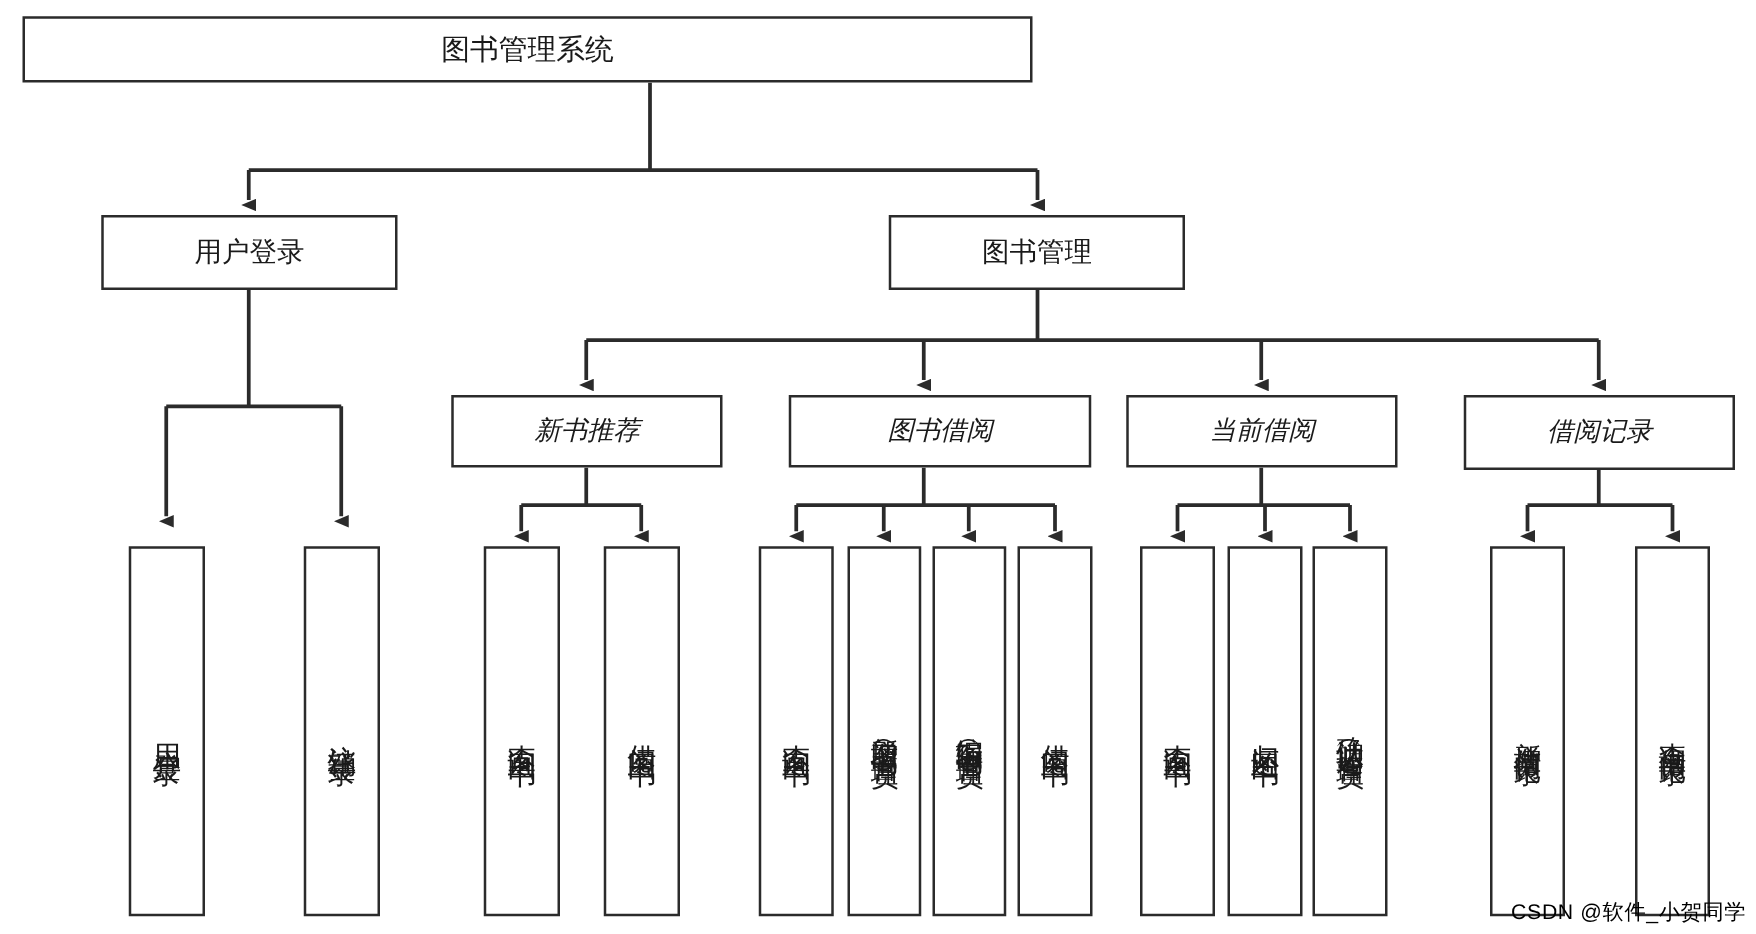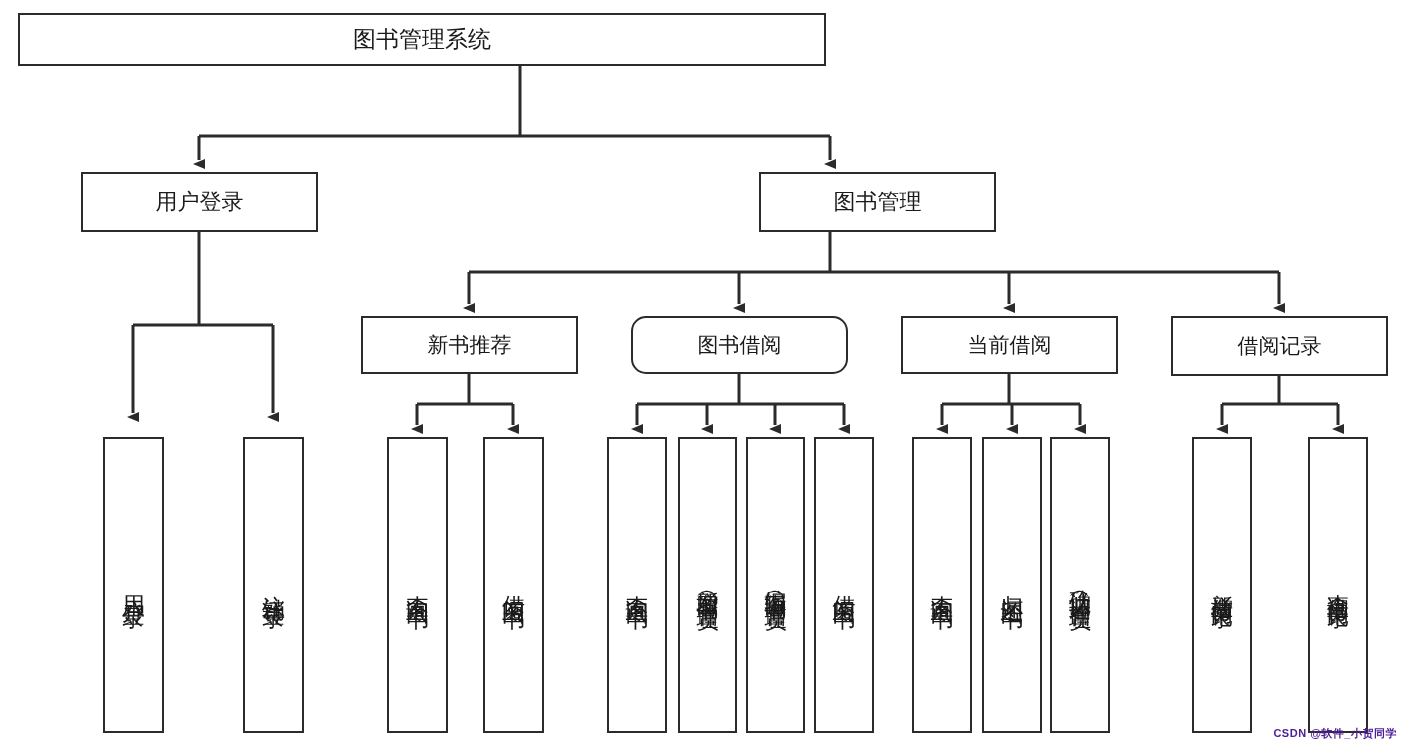--- a/index.html
+++ b/index.html
@@ -19,21 +19,21 @@
     background:#ffffff;
     border:2px solid #2b2b2b;
     display:flex;
     align-items:center;
     justify-content:center;
     color:#1a1a1a;
     line-height:1.15;
   }
   .node.root{font-size:23px;}
   .node.lvl1{font-size:22px;}
-  .node.lvl2{font-size:21px;}
+  .node.lvl2{font-size:21px;font-style:italic;}
 
   .leaf{
     position:absolute;
     box-sizing:border-box;
     background:#ffffff;
     border:2px solid #2b2b2b;
     display:flex;
     align-items:center;
     justify-content:center;
     color:#1a1a1a;
@@ -46,25 +46,24 @@
     line-height:1;
     white-space:nowrap;
     color:#1a1a1a;
   }
   .leaf.long .vtext{letter-spacing:3px;font-size:22px;}
 
   .watermark{
     position:absolute;
     right:8px;
     bottom:6px;
-    font-size:11px;
-    color:#4c1d95;
+    font-size:17px;
+    color:#000000;
     letter-spacing:0.5px;
     white-space:nowrap;
-    font-weight:bold;
   }
 </style>
 </head>
 <body>
 
 <div id="canvas">
 
   <svg class="edges" viewBox="0 0 1405 747" xmlns="http://www.w3.org/2000/svg">
     <defs>
       <marker id="arrow" markerWidth="10" markerHeight="12" refX="1" refY="6" orient="auto" markerUnits="userSpaceOnUse">
@@ -115,28 +114,28 @@
     </g>
   </svg>
 
   <div class="node root" style="left:18px;top:13px;width:808px;height:53px;">
     <span>图书管理系统</span>
   </div>
 
   <div class="node lvl1" style="left:81px;top:172px;width:237px;height:60px;">
     <span>用户登录</span>
   </div>
-  <div class="node lvl1" style="left:711px;top:172px;width:237px;height:60px;margin-left:48px;">
+  <div class="node lvl1" style="left:711px;top:172px;width:237px;height:60px;">
     <span>图书管理</span>
   </div>
 
   <div class="node lvl2" style="left:361px;top:316px;width:217px;height:58px;">
     <span>新书推荐</span>
   </div>
-  <div class="node lvl2" style="left:631px;top:316px;width:217px;height:58px;border-radius:15px;">
+  <div class="node lvl2" style="left:631px;top:316px;width:242px;height:58px;">
     <span>图书借阅</span>
   </div>
   <div class="node lvl2" style="left:901px;top:316px;width:217px;height:58px;text-align:right;">
     <span>当前借阅</span>
   </div>
   <div class="node lvl2" style="left:1171px;top:316px;width:217px;height:60px;">
     <span>借阅记录</span>
   </div>
 
   <div class="leaf" style="left:103px;top:437px;width:61px;height:296px;">

